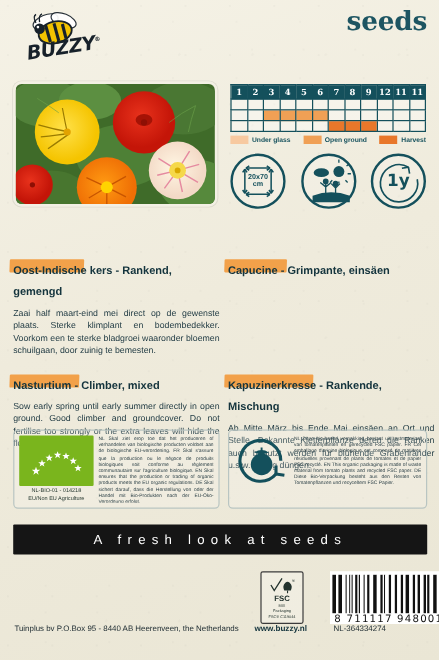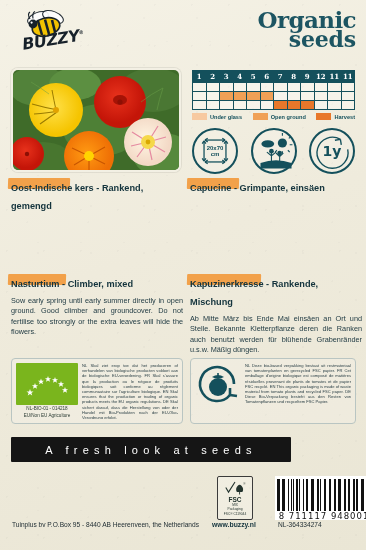--- a/index.html
+++ b/index.html
@@ -99,21 +99,21 @@
     font-size: 6px; color: #14505c; font-weight: bold; line-height: 1.05;
   }
   .year-text {
     position: absolute; inset: 0; display: flex;
     align-items: center; justify-content: center;
     font-size: 14px; color: #14505c; font-weight: bold;
     font-family: "DejaVu Sans", sans-serif;
   }
 
   
-  .lang { position: absolute; width: 172px; }
+  .lang { position: absolute; width: 172px; margin-top: 38px; }
   .lang.nl { left: 11px; top: 177px; }
   .lang.fr { left: 190px; top: 177px; }
   .lang.en { left: 11px; top: 273px; }
   .lang.de { left: 190px; top: 273px; }
 
   .lang-title {
     font-size: 9.2px; font-weight: bold; color: #14343d;
     display: inline; position: relative; z-index: 2;
     line-height: 13px;
     font-family: "Liberation Sans", sans-serif;
@@ -155,21 +155,21 @@
     font-size: 4.1px; line-height: 5.2px; color: #2c4047;
     text-align: justify; flex: 1; margin-left: 4px;
     font-family: "Liberation Sans", sans-serif;
     overflow: hidden;
   }
   .recycle-icon { width: 46px; height: 46px; flex: none; }
 
   
   .slogan {
     position: absolute; left: 11px; top: 437px;
-    width: 280px; height: 25px;
+    width: 345px; height: 25px;
     background: #151515; border-radius: 1px;
     display: flex; align-items: center; justify-content: center;
   }
   .slogan-text {
     color: #ffffff; font-size: 11px; letter-spacing: 5.2px;
     font-family: "Liberation Sans", sans-serif; font-weight: 300;
   }
 
   
   .fsc {
@@ -224,21 +224,20 @@
           <circle cx="9.6" cy="12.6" r="1.1" fill="#ffffff"></circle>
           <path d="M8 9 Q5 4 8 2" stroke="#17212a" stroke-width="1.1" fill="none"></path>
           <path d="M11 8.5 Q10 3 13 1.6" stroke="#17212a" stroke-width="1.1" fill="none"></path>
         </g>
       </svg>
     </div>
     <div class="buzzy-word">
       <span>BUZZY</span><span class="buzzy-reg">®</span>
     </div>
     <div class="organic-block">
-      <div class="organic-word">Organic</div>
       <div class="seeds-word">seeds</div>
     </div>
   </div>
 
   <div class="photo">
     <svg viewBox="0 0 170 104" width="170" height="104" preserveAspectRatio="none">
       <defs>
         <radialGradient id="ygrad" cx="45%" cy="45%">
           <stop offset="0%" stop-color="#ffe14a"></stop>
             <stop offset="100%" stop-color="#f5c400"></stop>
@@ -427,20 +426,21 @@
         </g>
       </svg>
       <div class="year-text">1y</div>
     </div>
   </div>
 
   <div class="lang nl">
     <div class="title-wrap">
       <span class="lang-title">Oost-Indische kers - Rankend, gemengd</span>
     </div>
+    <div class="lang-body">Zaai half maart-eind mei direct op de gewenste plaats. Sterke klimplant en bodembedekker. Voorkom een te sterke bladgroei waaronder bloemen schuilgaan, door zuinig te bemesten.</div>
   </div>
 
   <div class="lang fr">
     <div class="title-wrap">
       <span class="lang-title">Capucine - Grimpante, einsäen</span>
     </div>
   </div>
 
   <div class="lang de">
     <div class="title-wrap">

